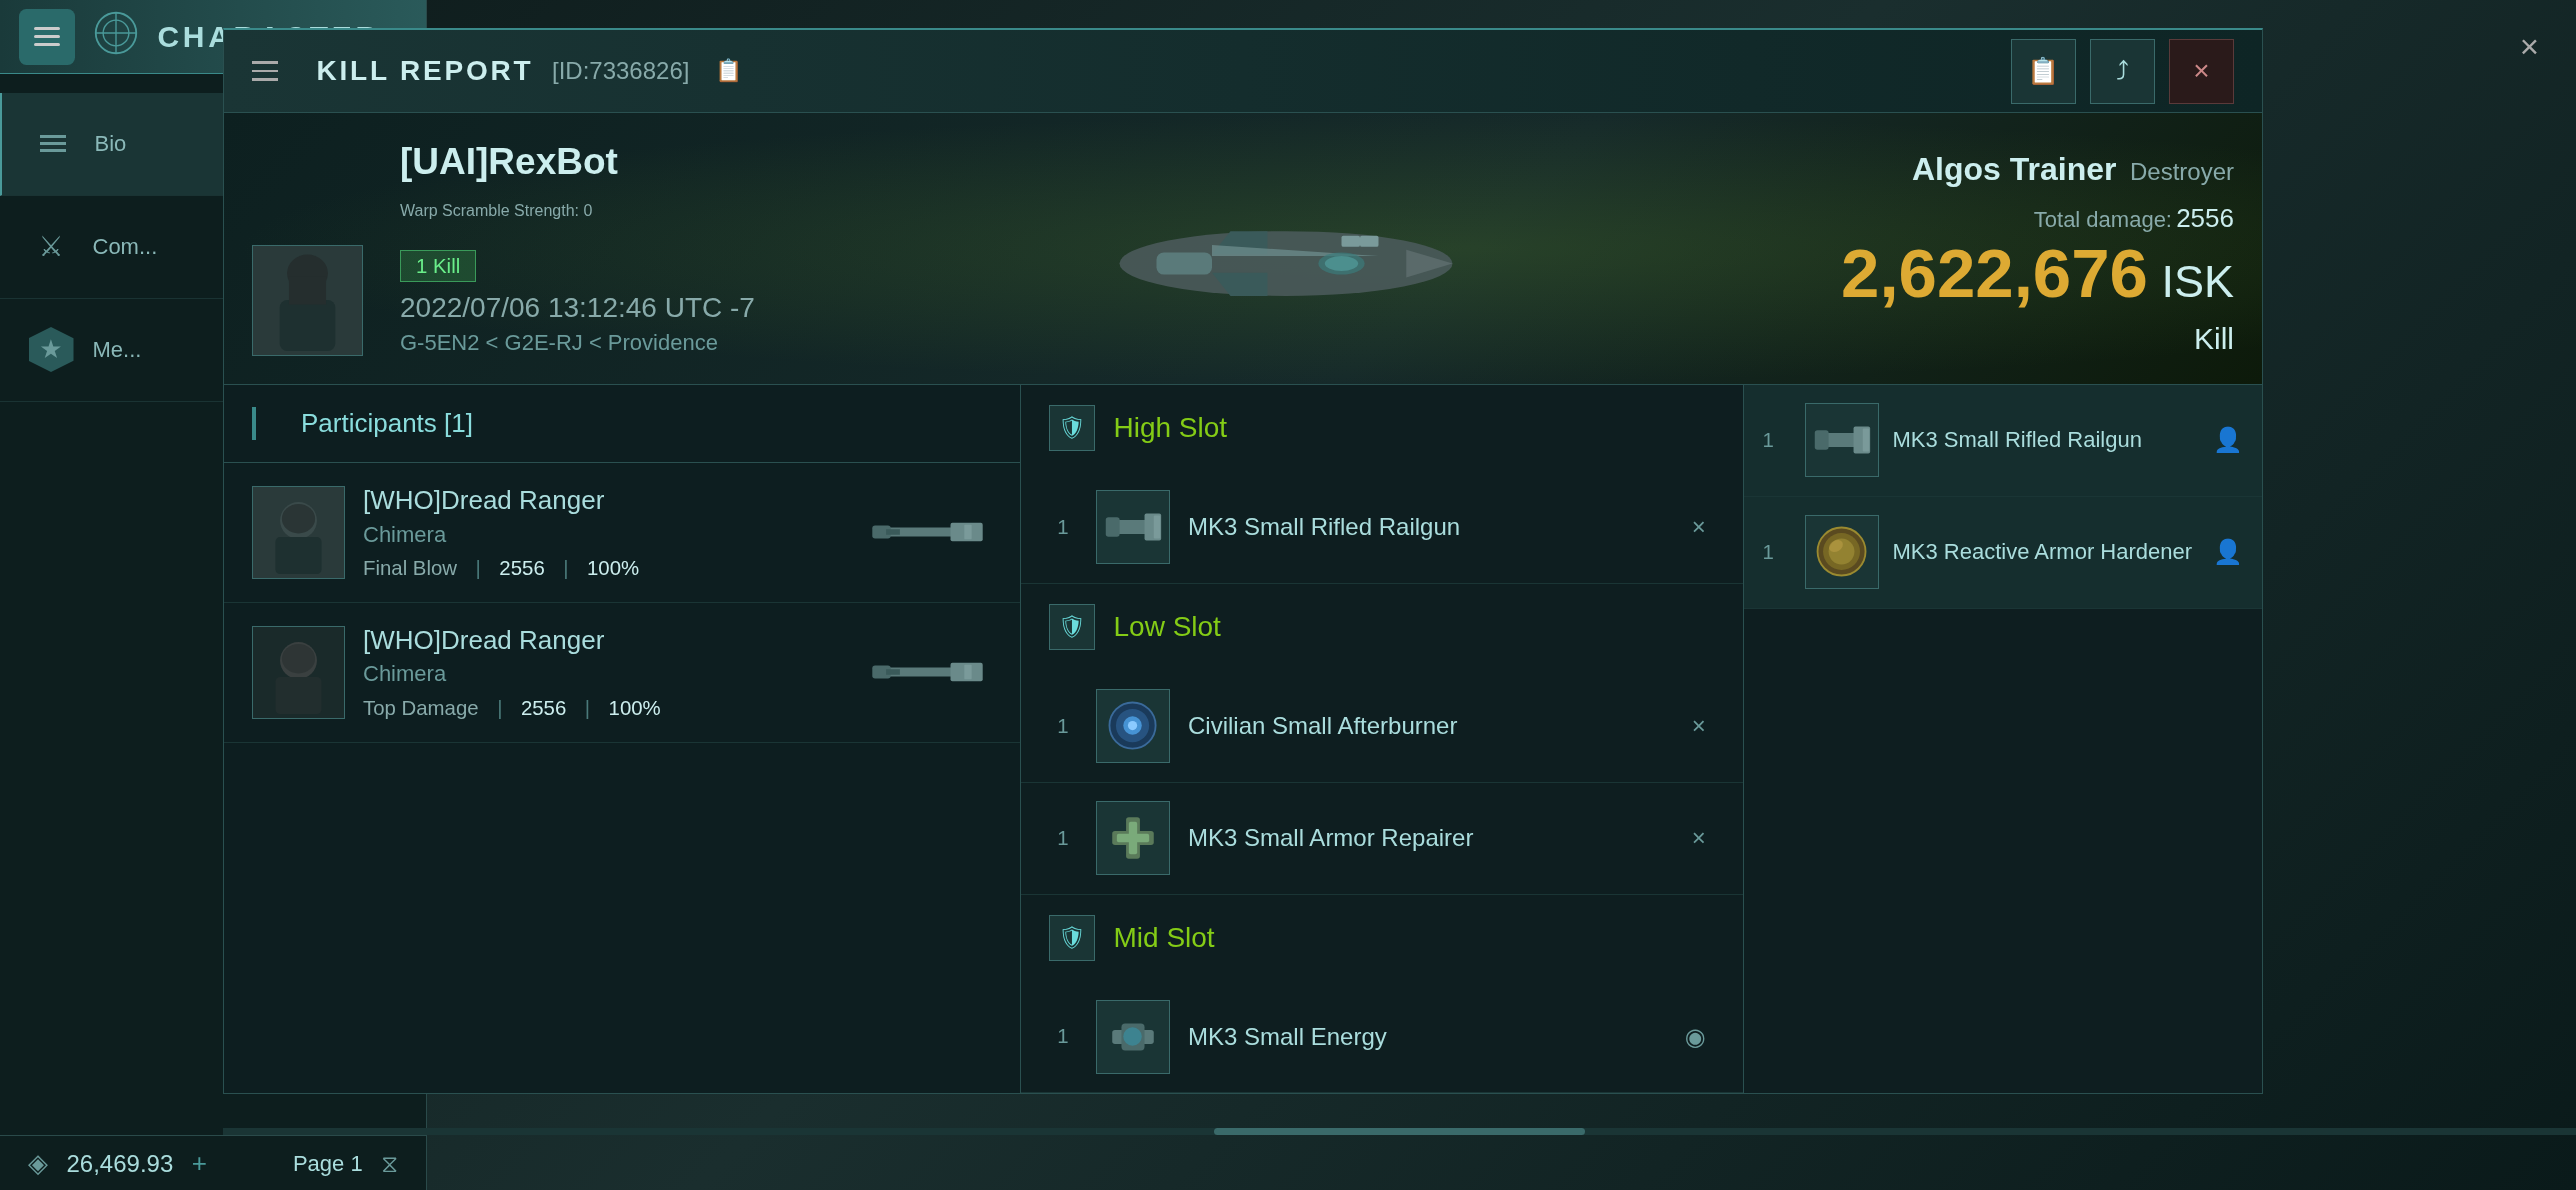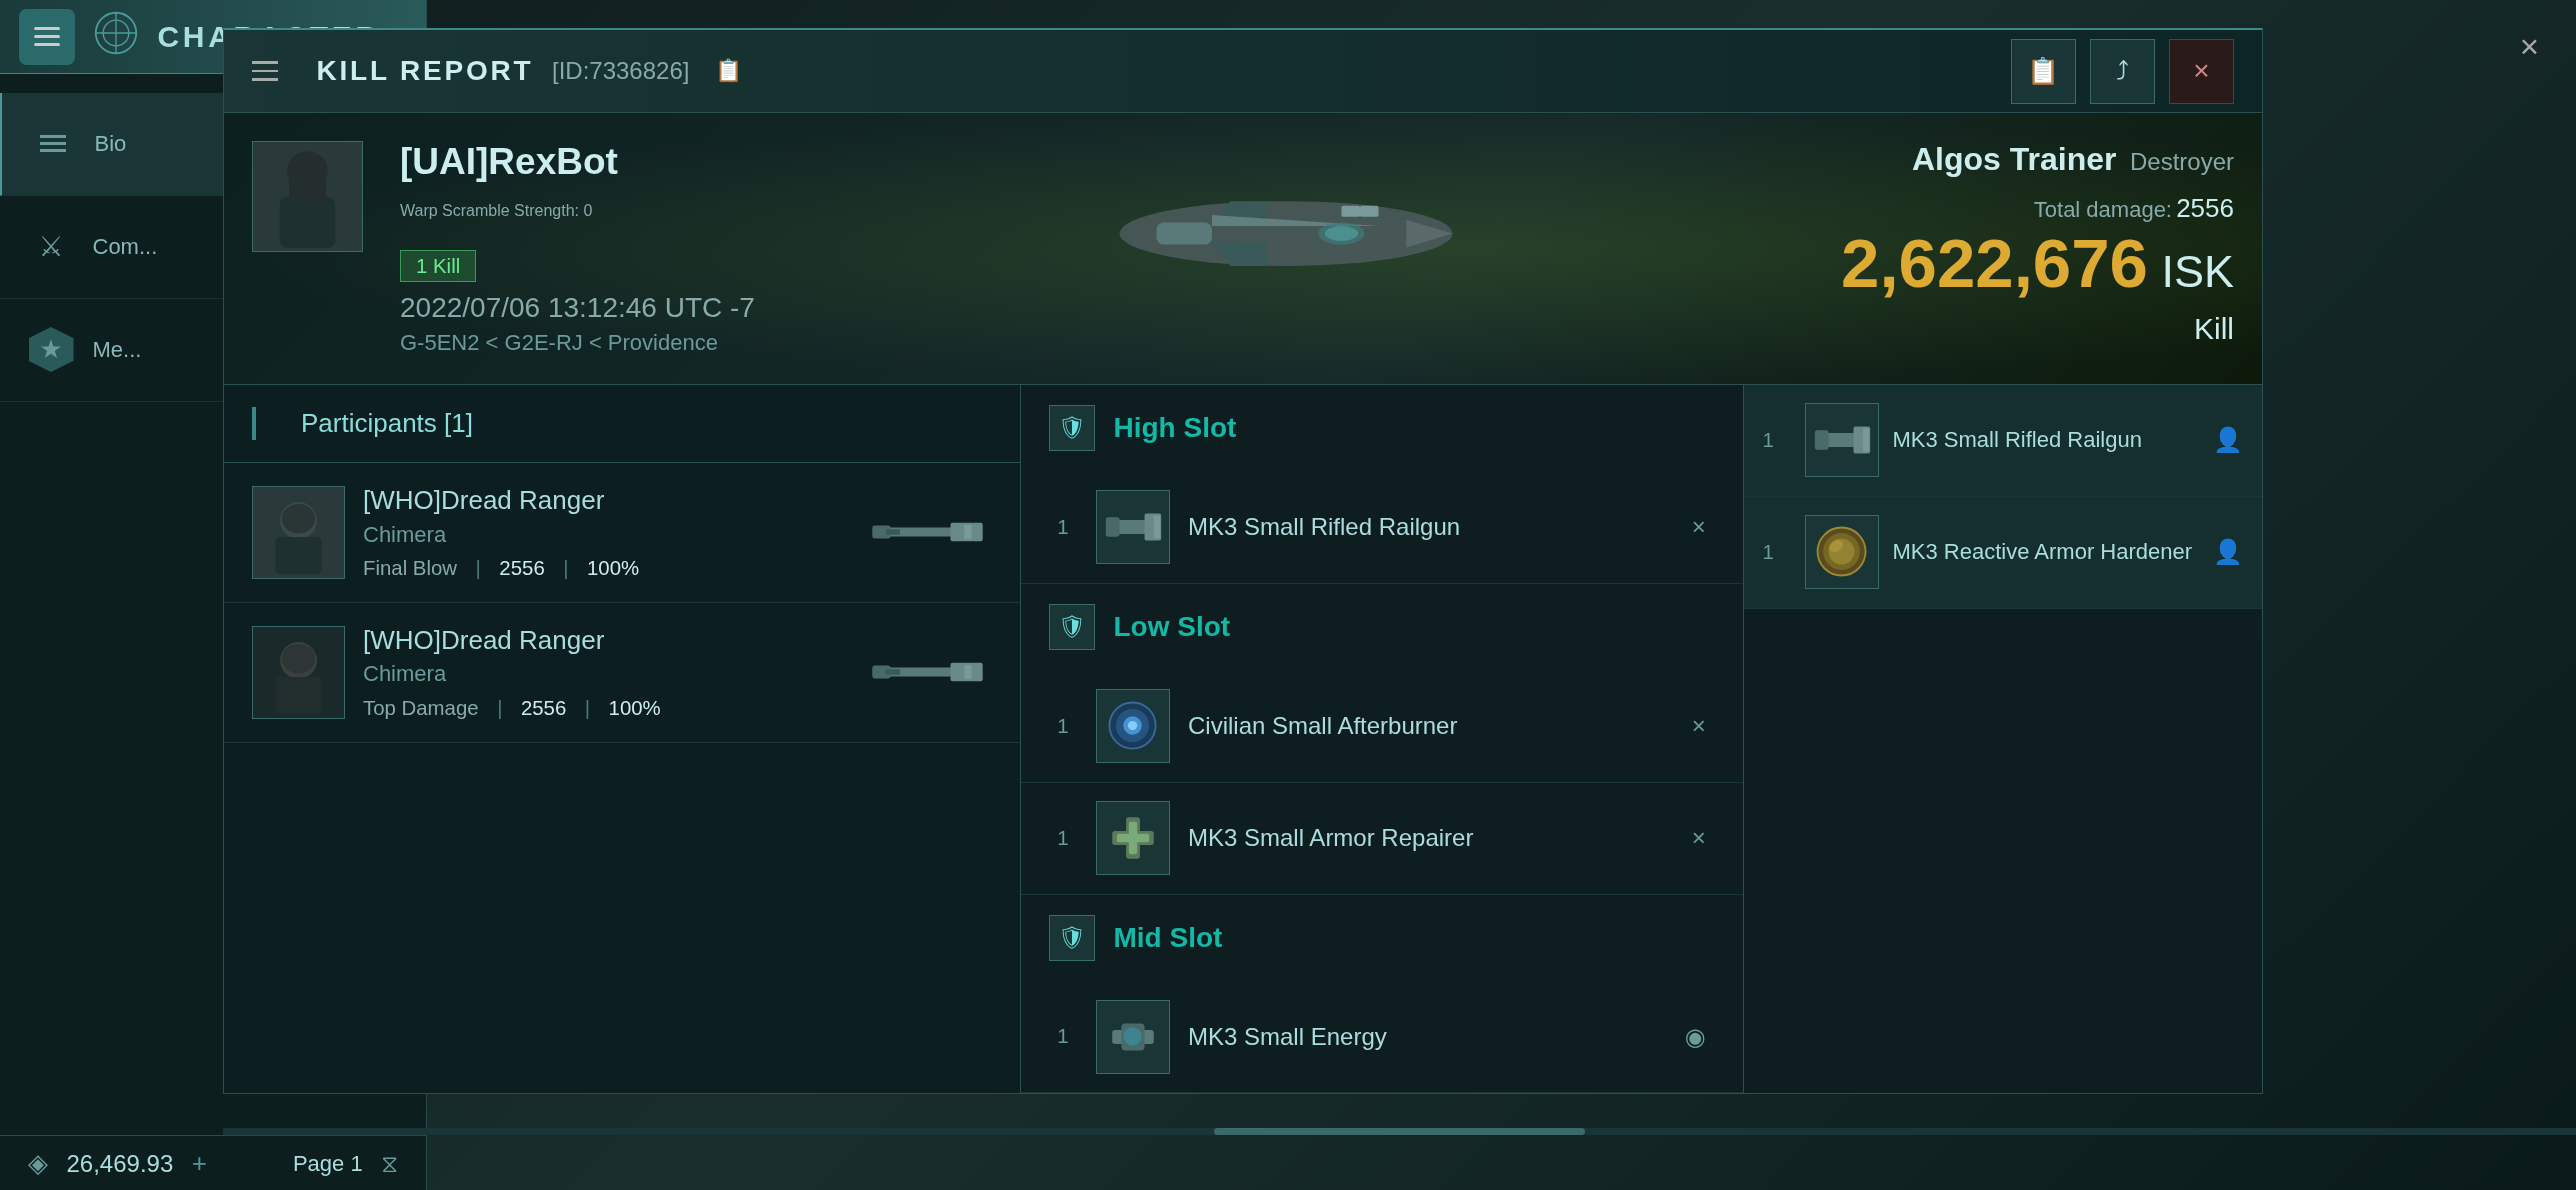--- a/index.html
+++ b/index.html
@@ -276,21 +276,21 @@
       align-items: center;
       justify-content: center;
       cursor: pointer;
       color: #cc8888;
       font-size: 28px;
     }
 
     
     .kill-info {
       display: flex;
-      align-items: flex-start;
+      align-items: flex-end;
       padding: 28px;
       gap: 37px;
       background: linear-gradient(135deg, #0d2020 0%, #162a2a 60%, #0d1a0a 100%);
       min-height: 223px;
       position: relative;
       overflow: hidden;
       border-bottom: 0.9px solid #2a5050;
     }
 
     .kill-info-bg {
@@ -531,23 +531,23 @@
       background: #1a3535;
       border: 0.9px solid #3a6a6a;
       display: flex;
       align-items: center;
       justify-content: center;
       color: #6adddd;
       font-size: 22px;
     }
 
     .slot-section-title {
-      color: #14b8a6;
+      color: #84cc16;
       font-size: 28px;
-      font-weight: bold;
+      font-weight: normal;
     }
 
     .slot-item {
       display: flex;
       align-items: center;
       padding: 18.5px 28px;
       border-bottom: 0.9px solid #1a3535;
       background: #0e1e20;
       gap: 18.5px;
     }

